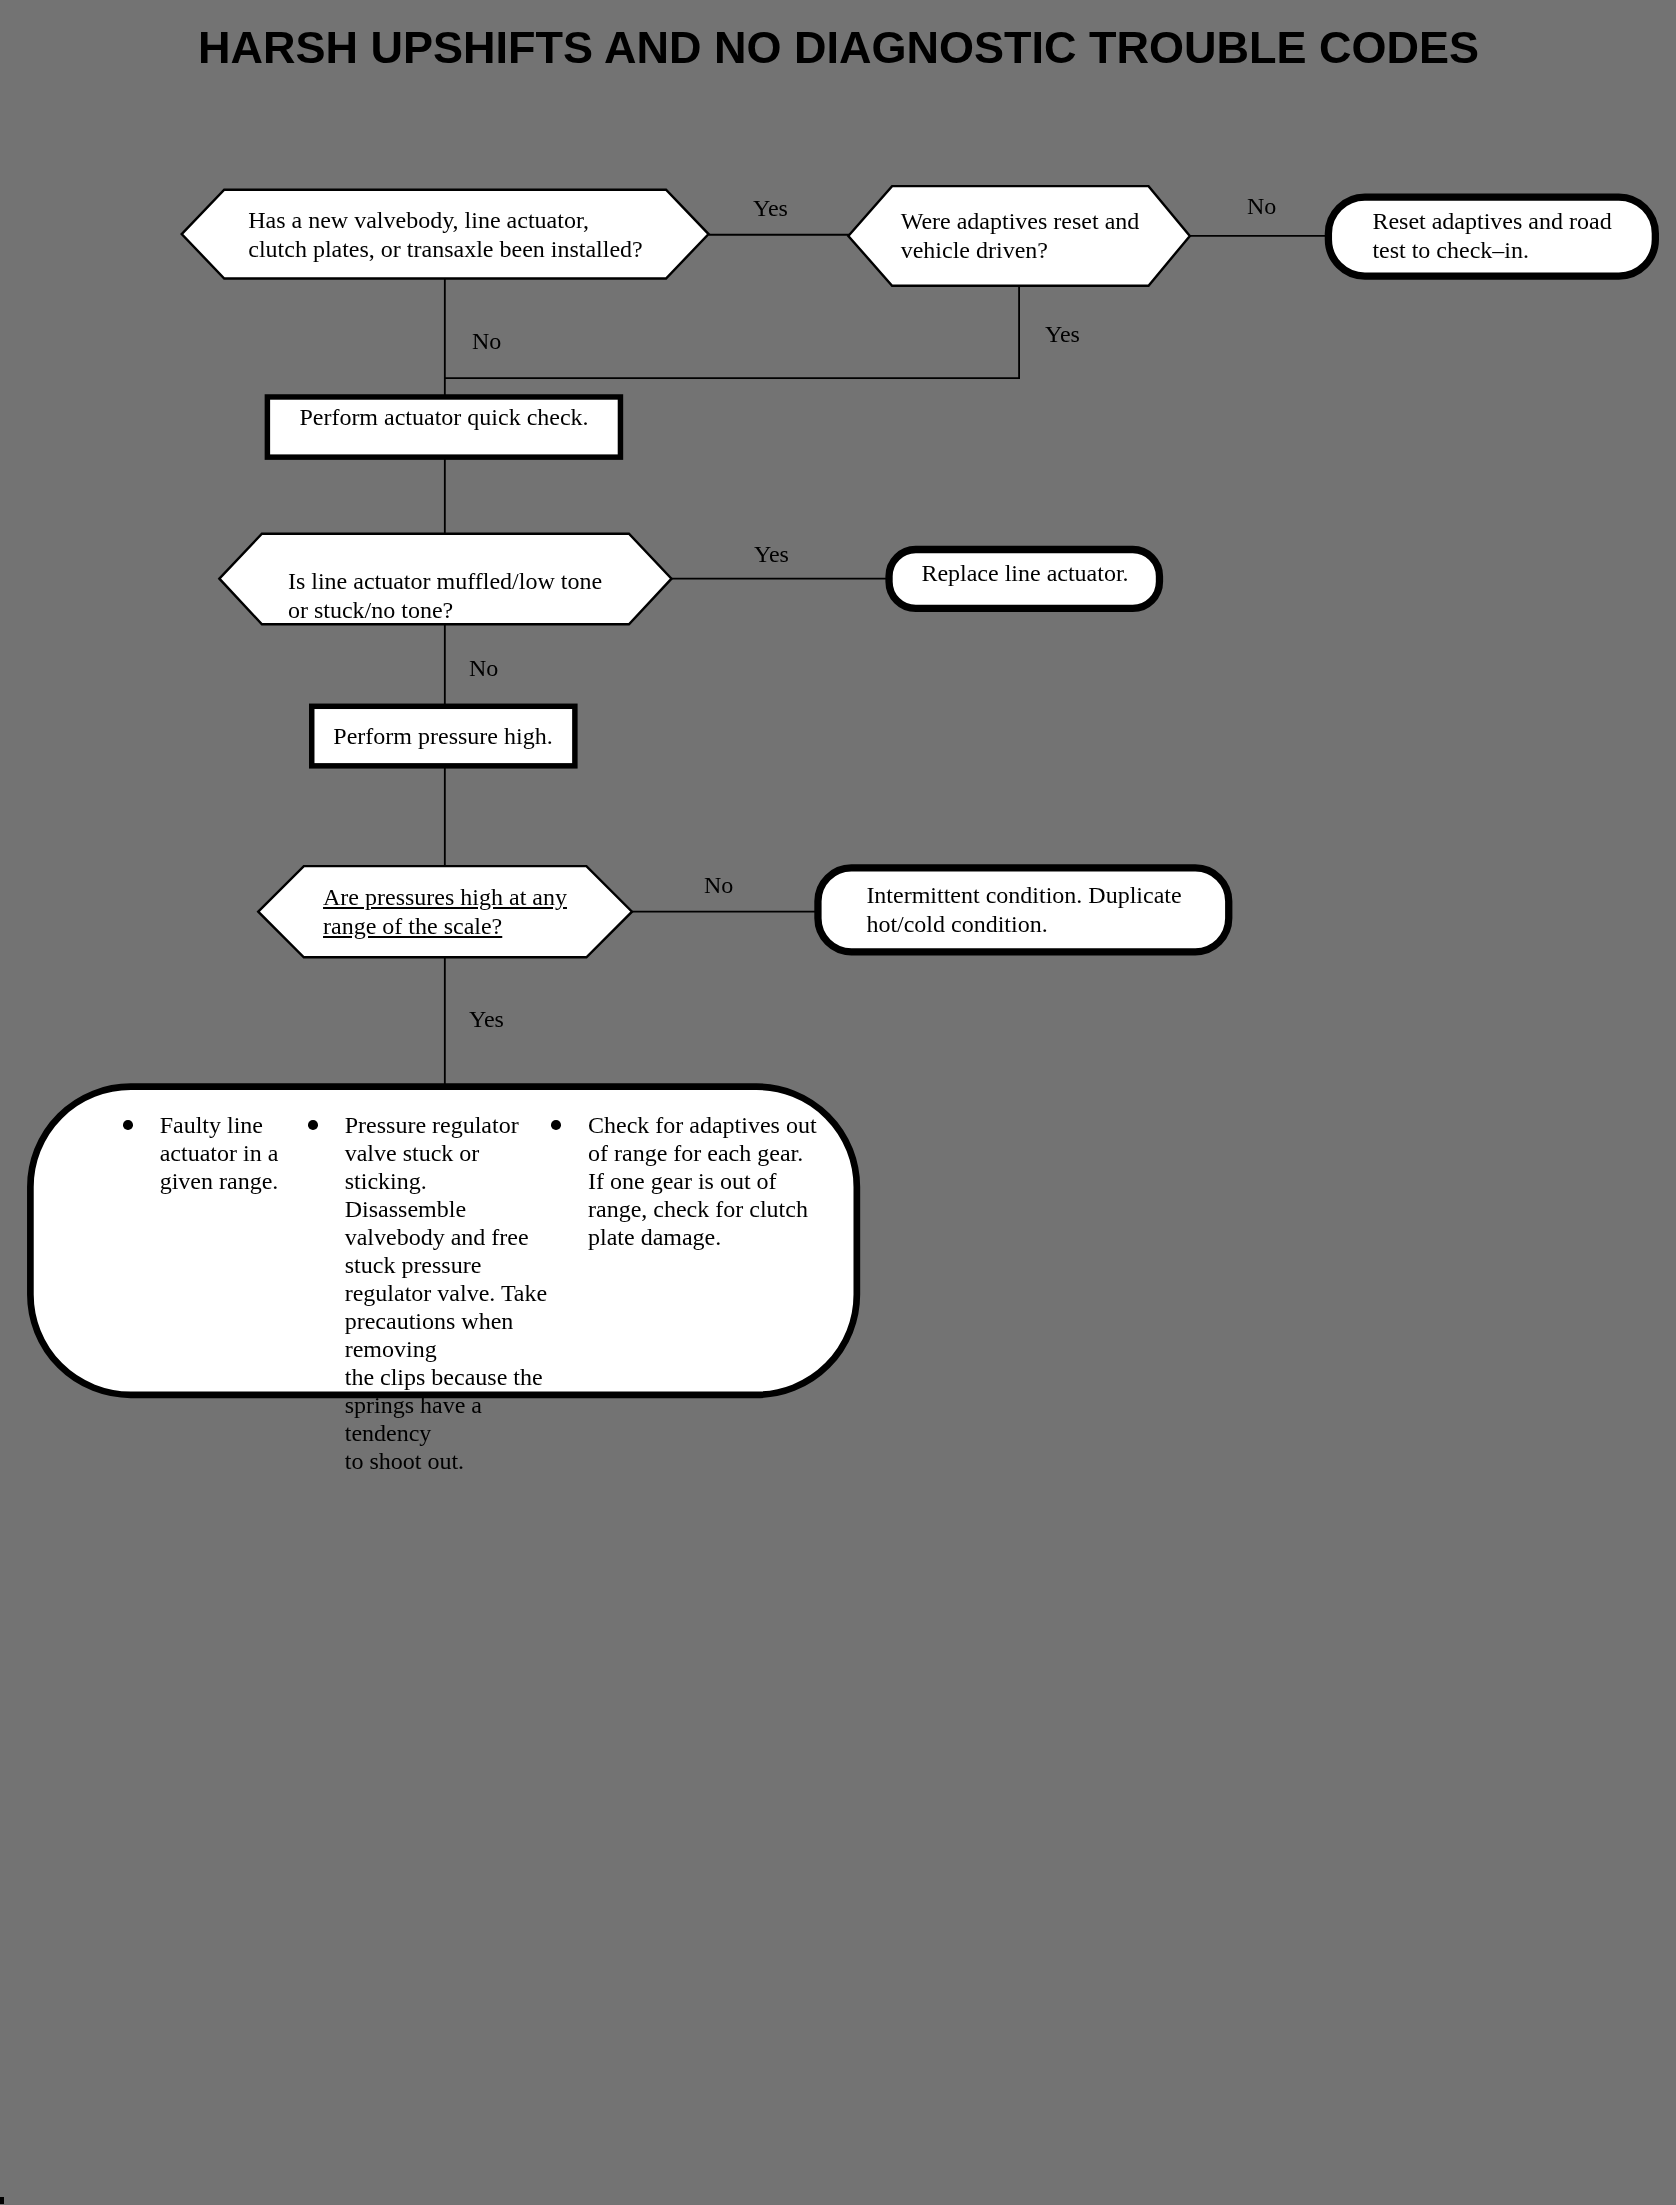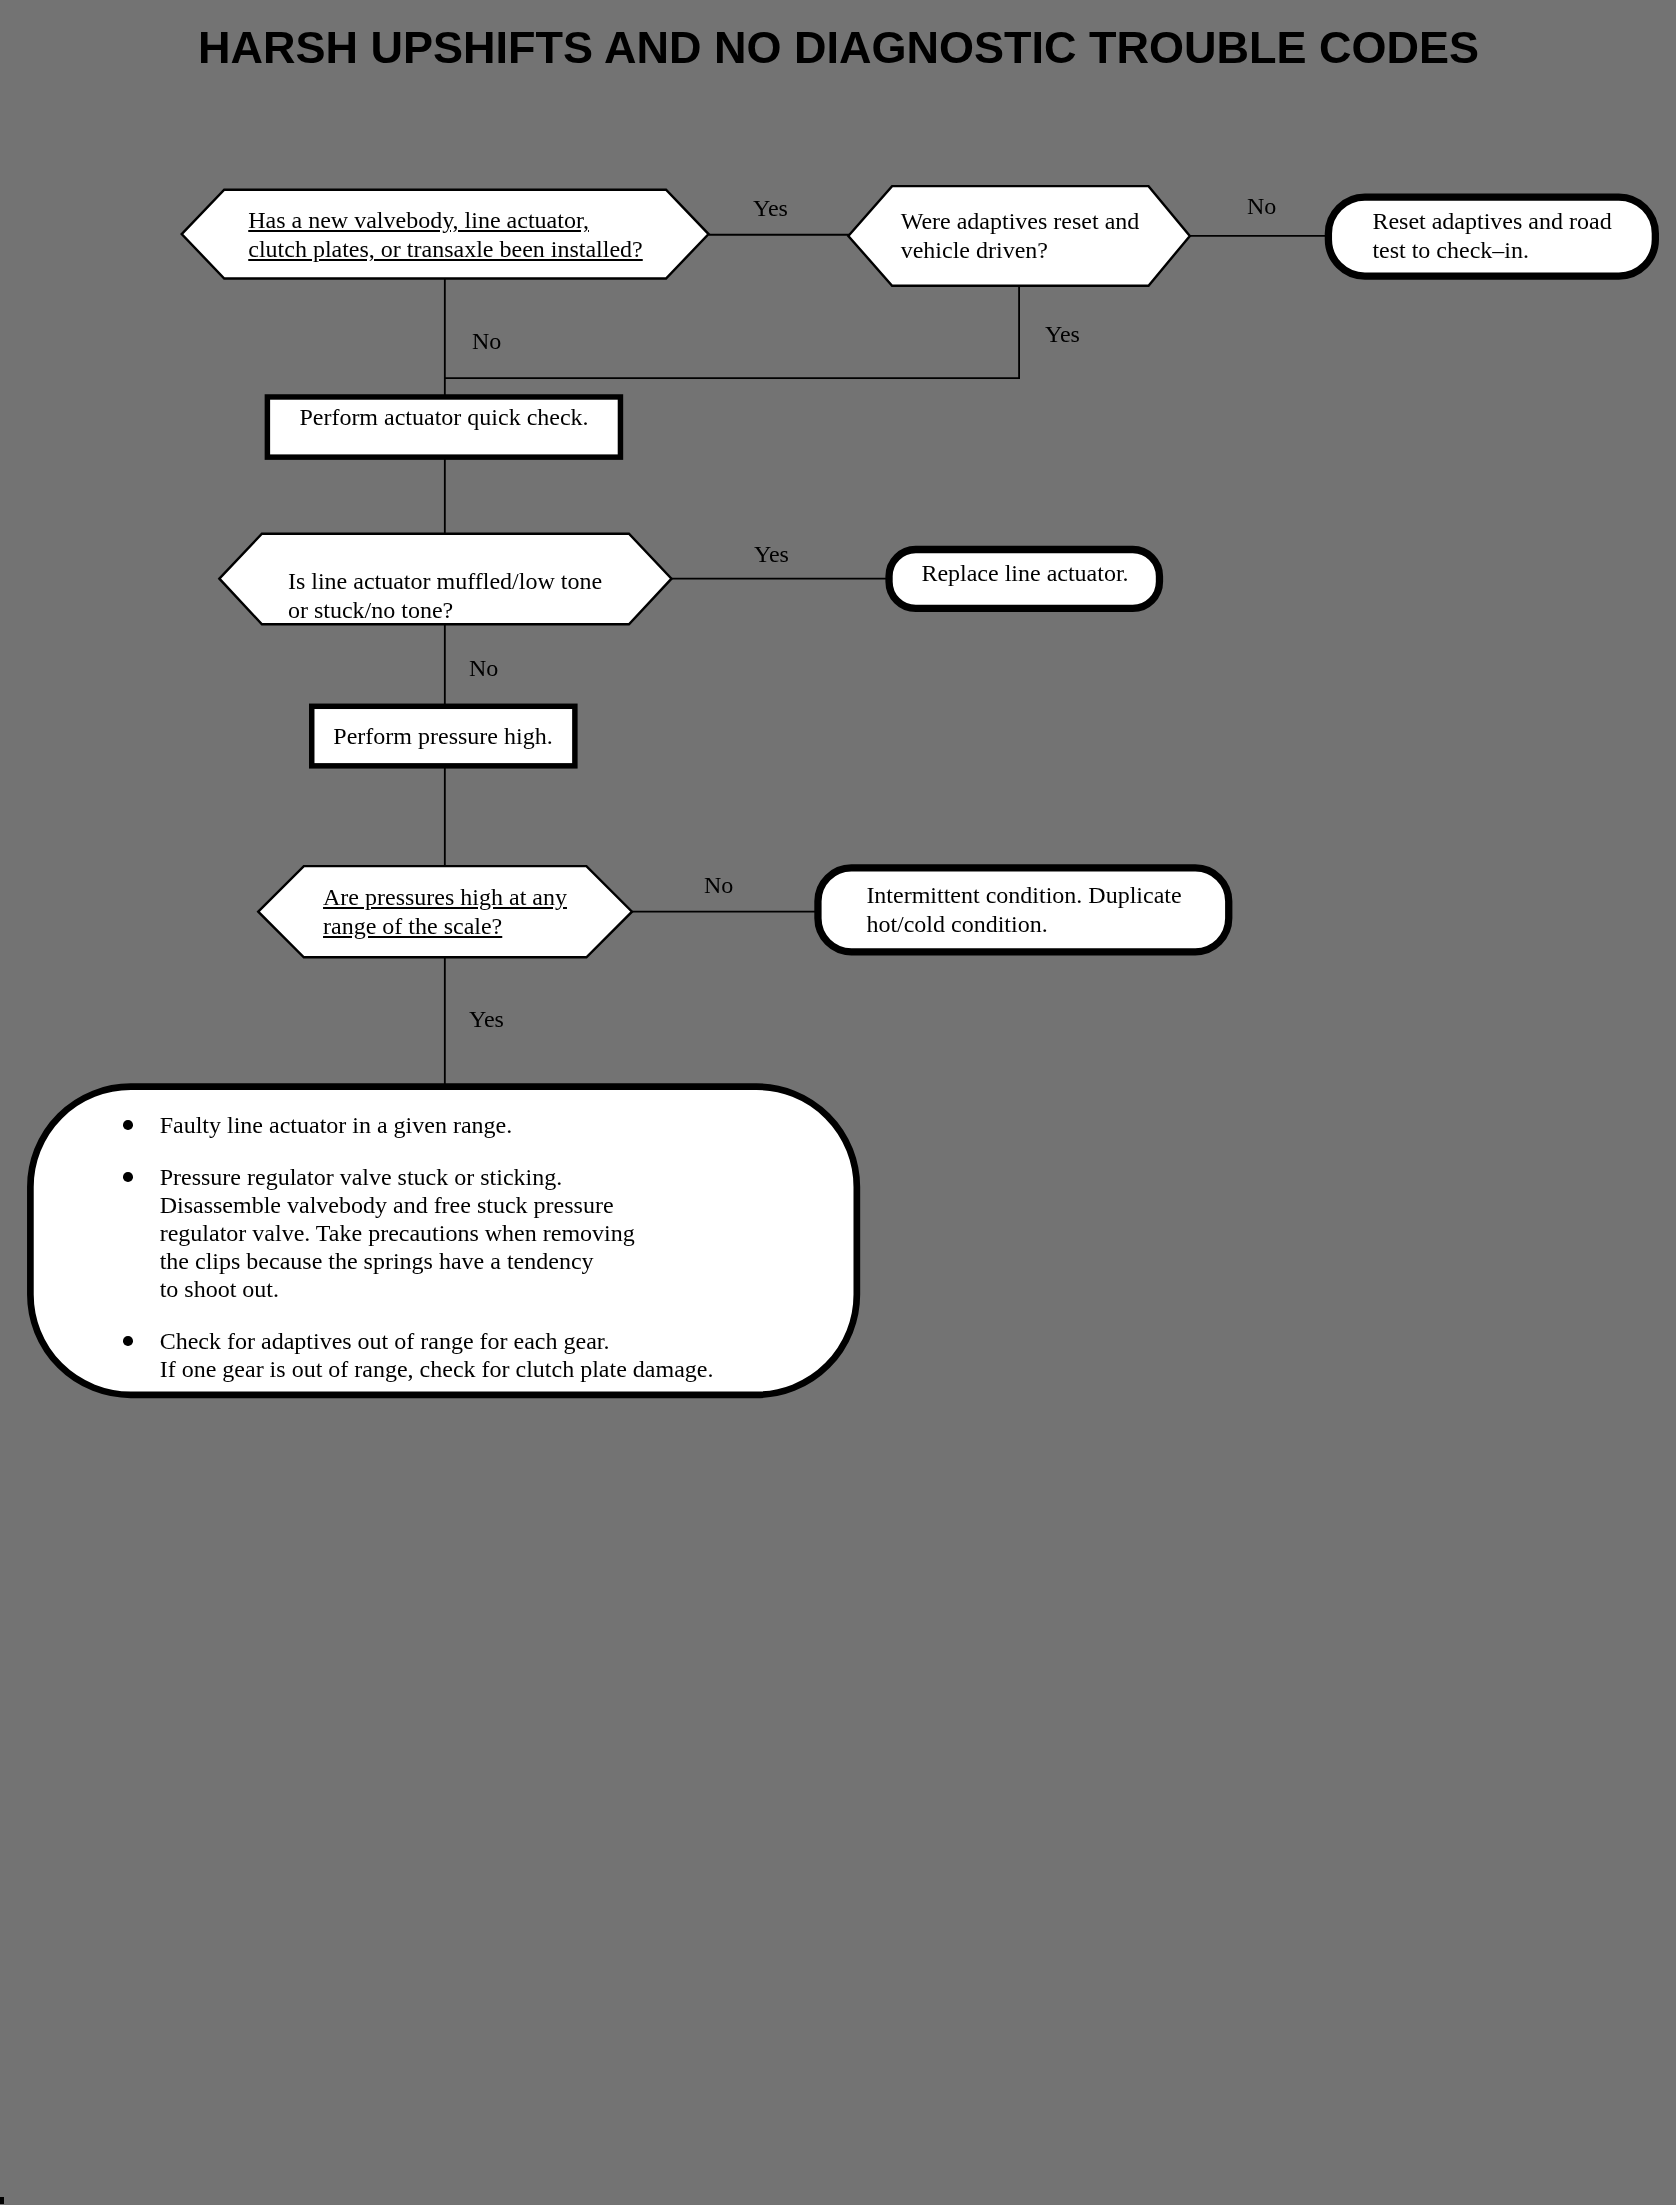--- a/index.html
+++ b/index.html
@@ -45,21 +45,21 @@
     font-size: 24px;
     line-height: 27px;
   }
   .result-list {
     position: absolute;
     left: 27px; top: 1084px;
     width: 833px; height: 314px;
     box-sizing: border-box;
     padding: 27px 28px 0 96px;
     display: flex;
-    flex-direction: column;
+    flex-direction: row;
     row-gap: 24px;
   }
   .bullet-item { display: flex; align-items: flex-start; }
   .bullet-dot {
     flex: none;
     width: 9.7px; height: 9.7px;
     margin-top: 9px;
     margin-right: 27px;
     border-radius: 50%;
     background: #000000;
@@ -103,21 +103,21 @@
     <rect x="513" y="1162" width="433" height="98" fill="#fff" stroke="#000" stroke-width="9"></rect>
 
     <rect x="2186" y="324" width="538" height="130" rx="60" ry="60" fill="#fff" stroke="#000" stroke-width="12"></rect>
     <rect x="1463" y="904" width="445" height="97" rx="44" ry="44" fill="#fff" stroke="#000" stroke-width="12"></rect>
     <rect x="1346" y="1428" width="676" height="138" rx="55" ry="55" fill="#fff" stroke="#000" stroke-width="12"></rect>
     <rect x="50" y="1788" width="1360" height="507" rx="165" ry="165" fill="#fff" stroke="#000" stroke-width="11"></rect>
   </svg>
 
   <div class="page-title">HARSH UPSHIFTS AND NO DIAGNOSTIC TROUBLE CODES</div>
 
-  <div class="node-label" style="left:182px; top:190px; width:527px; height:90px;text-decoration:underline;">Has a new valvebody, line actuator,
+  <div class="node-label" style="left:182px; top:190px; width:527px; height:90px;">Has a new valvebody, line actuator,
 clutch plates, or transaxle been installed?</div>
   <div class="node-label" style="left:849px; top:186px; width:342px; height:100px;">Were adaptives reset and
 vehicle driven?</div>
   <div class="node-label" style="left:1325px; top:193px; width:334px; height:86px;">Reset adaptives and road
 test to check–in.</div>
   <div class="node-label center" style="left:265px; top:394px; width:358px; height:47px;">Perform actuator quick check.</div>
   <div class="node-label" style="left:219px; top:552px; width:452px; height:88px;">Is line actuator muffled/low tone
 or stuck/no tone?</div>
   <div class="node-label center" style="left:886px; top:540px; width:278px; height:66px;">Replace line actuator.</div>
   <div class="node-label center" style="left:309px; top:704px; width:268px; height:64px;">Perform pressure high.</div>

